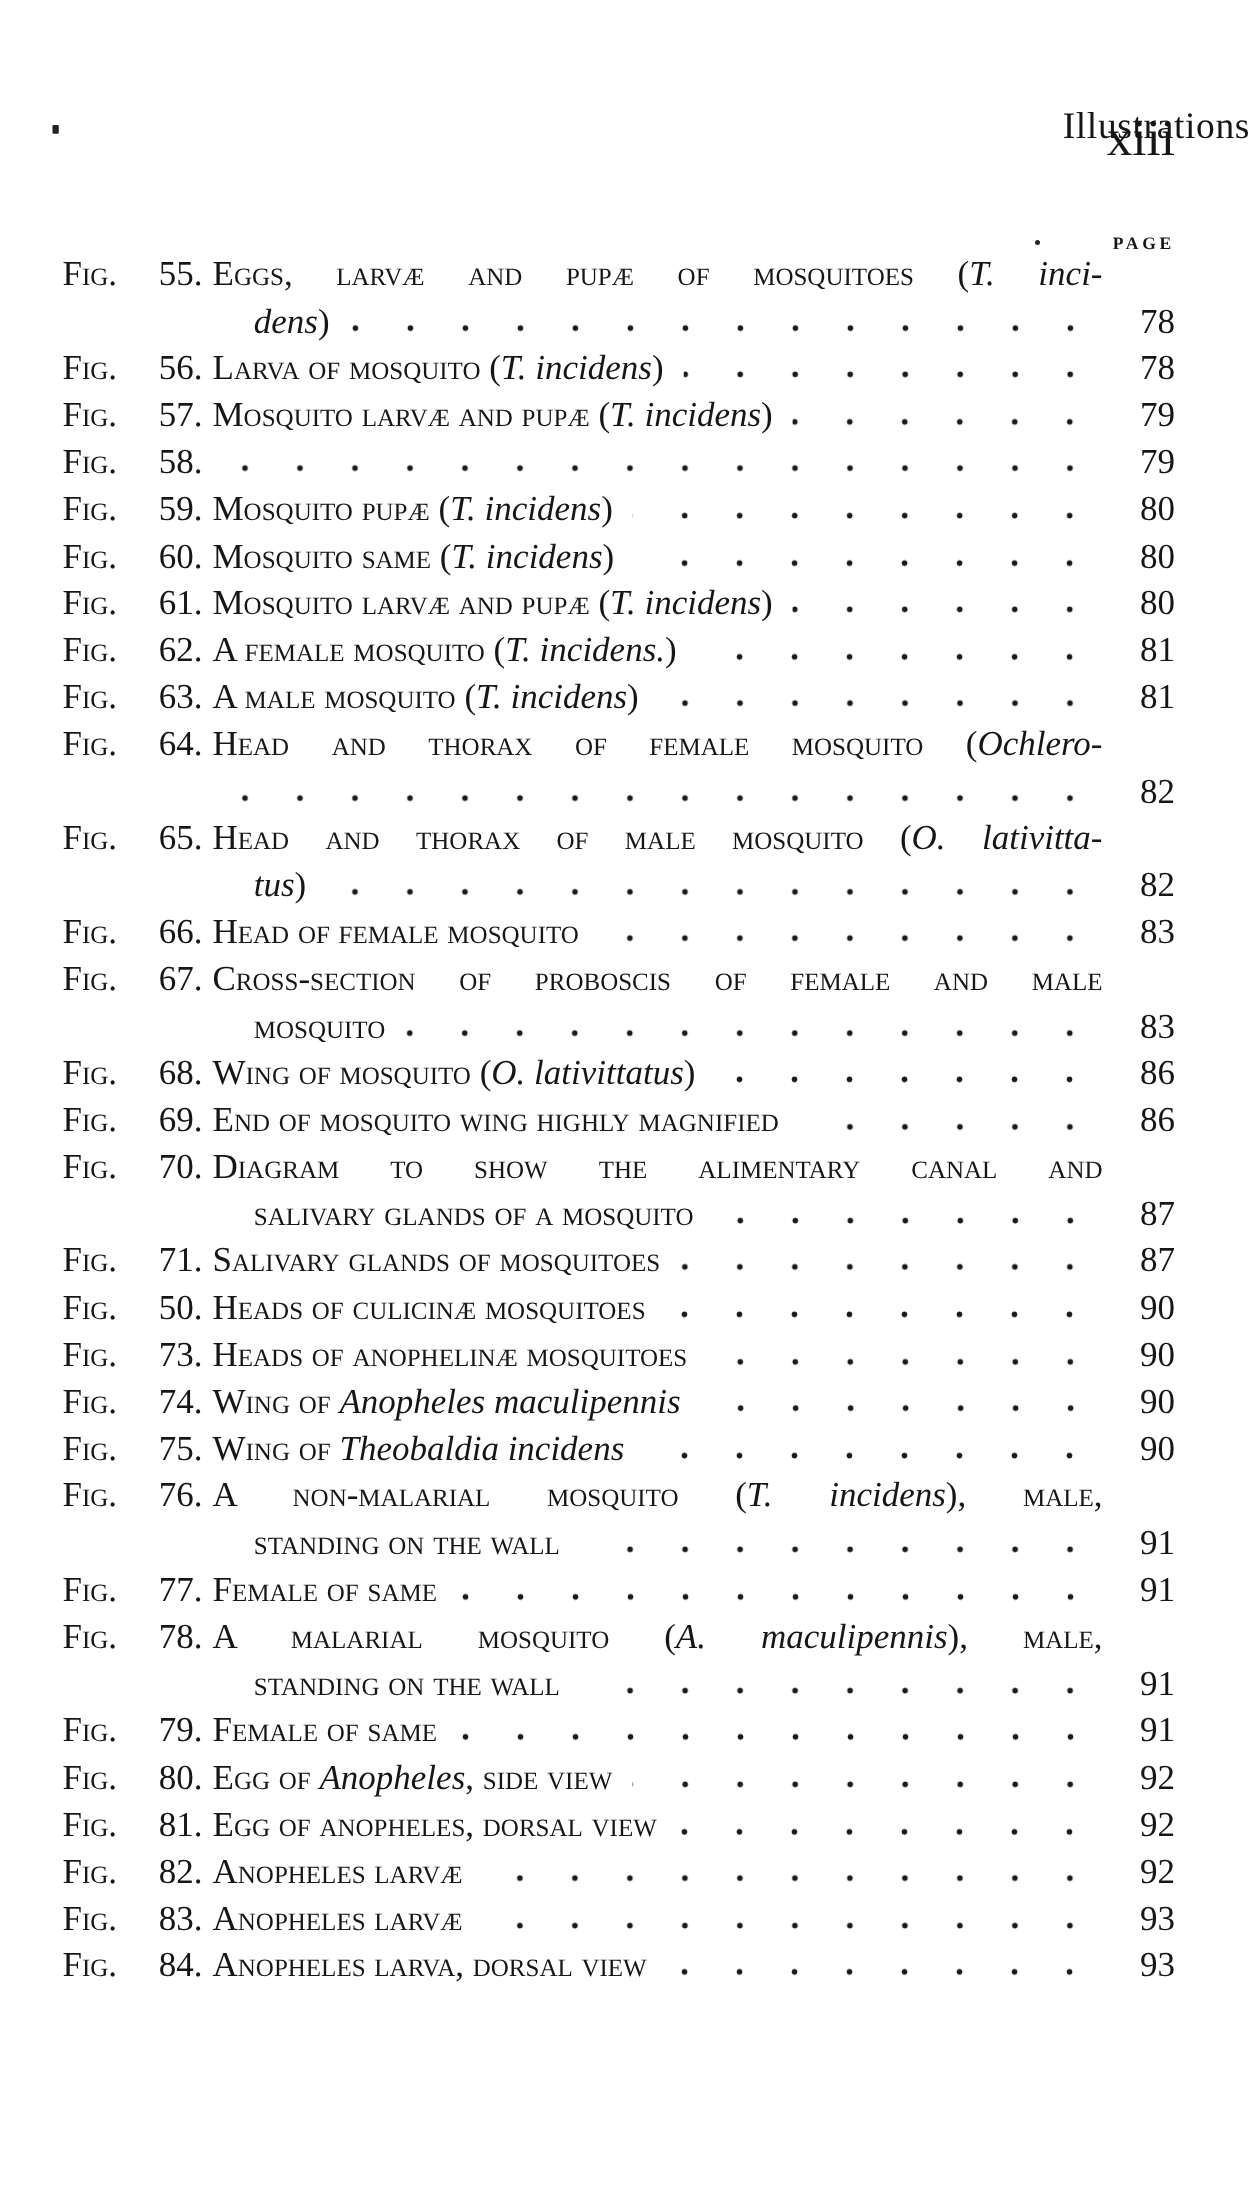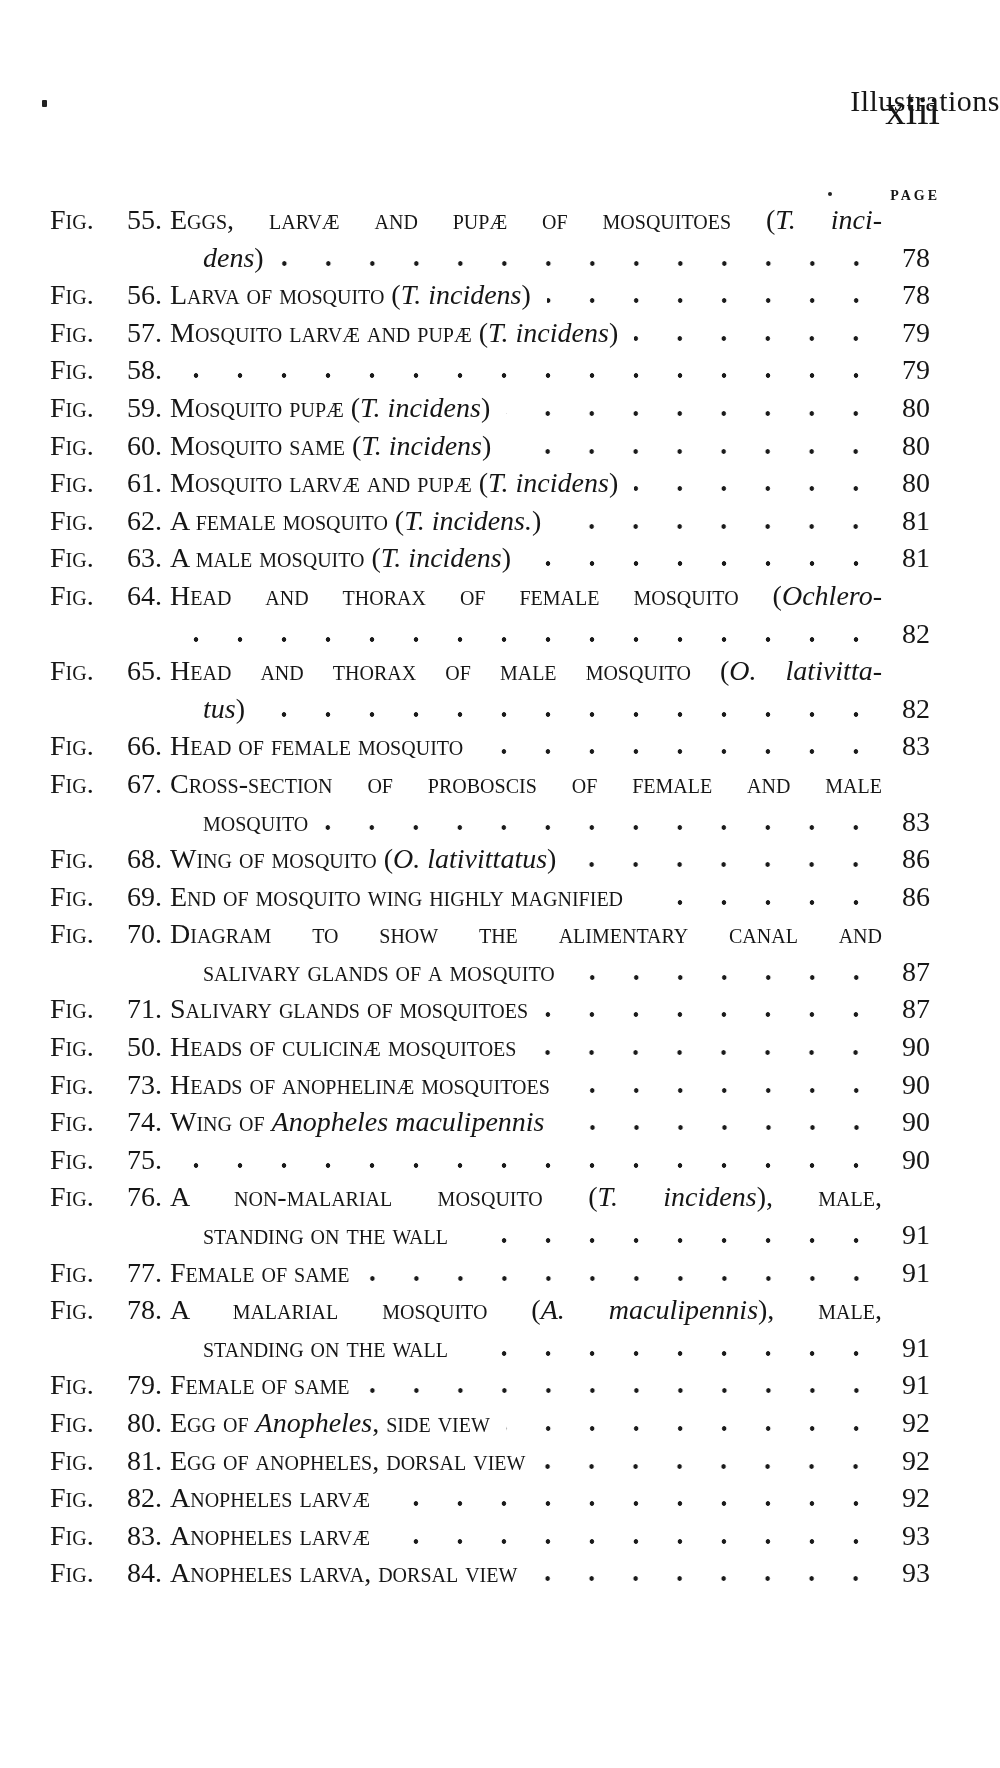--- a/index.html
+++ b/index.html
@@ -22,21 +22,21 @@
   .desc{flex:0 1 auto;min-width:0;}
   .desc.j{flex:1 1 auto;text-align:justify;text-align-last:justify;margin-right:58px;white-space:normal;}
   .desc.ind{margin-left:33px;}
   .it{font-style:italic;font-variant:normal;}
   .dots{
     flex:1 1 24px;height:7px;margin:0 10px 0 16px;
     background-image:radial-gradient(circle,#1a1a1a 2px,rgba(0,0,0,0) 2.6px);
     background-size:44px 7px;background-repeat:repeat-x;
     background-position:right 4px bottom 0;
   }
-  .pg{flex:none;width:48px;text-align:center;font-variant:normal;}
+  .pg{flex:none;width:48px;text-align:right;font-variant:normal;}
   .speck{position:absolute;background:#222;}
   .speck-1{left:42px;top:100px;width:5px;height:7px;border-radius:1px;}
   .speck-2{left:828px;top:192px;width:4px;height:4px;border-radius:50%;}
 </style>
 </head>
 <body>
 
 <div class="speck speck-1"></div>
 <div class="speck speck-2"></div>
 
@@ -65,21 +65,21 @@
     <div class="toc-line"><span class="fig-col">Fig.</span><span class="num-col">67.</span><span class="desc j"><span>Cross-section of proboscis of female and male</span></span></div>
     <div class="toc-line"><span class="fig-col"></span><span class="num-col"></span><span class="desc ind"><span>mosquito</span></span><span class="dots"></span><span class="pg">83</span></div>
     <div class="toc-line"><span class="fig-col">Fig.</span><span class="num-col">68.</span><span class="desc"><span>Wing of mosquito (</span><span class="it">O. lativittatus</span><span>)</span></span><span class="dots"></span><span class="pg">86</span></div>
     <div class="toc-line"><span class="fig-col">Fig.</span><span class="num-col">69.</span><span class="desc"><span>End of mosquito wing highly magnified</span></span><span class="dots"></span><span class="pg">86</span></div>
     <div class="toc-line"><span class="fig-col">Fig.</span><span class="num-col">70.</span><span class="desc j"><span>Diagram to show the alimentary canal and</span></span></div>
     <div class="toc-line"><span class="fig-col"></span><span class="num-col"></span><span class="desc ind"><span>salivary glands of a mosquito</span></span><span class="dots"></span><span class="pg">87</span></div>
     <div class="toc-line"><span class="fig-col">Fig.</span><span class="num-col">71.</span><span class="desc"><span>Salivary glands of mosquitoes</span></span><span class="dots"></span><span class="pg">87</span></div>
     <div class="toc-line"><span class="fig-col">Fig.</span><span class="num-col">50.</span><span class="desc"><span>Heads of culicinæ mosquitoes</span></span><span class="dots"></span><span class="pg">90</span></div>
     <div class="toc-line"><span class="fig-col">Fig.</span><span class="num-col">73.</span><span class="desc"><span>Heads of anophelinæ mosquitoes</span></span><span class="dots"></span><span class="pg">90</span></div>
     <div class="toc-line"><span class="fig-col">Fig.</span><span class="num-col">74.</span><span class="desc"><span>Wing of </span><span class="it">Anopheles maculipennis</span></span><span class="dots"></span><span class="pg">90</span></div>
-    <div class="toc-line"><span class="fig-col">Fig.</span><span class="num-col">75.</span><span class="dots"></span><span class="pg">90</span></div>
+    <div class="toc-line"><span class="fig-col">Fig.</span><span class="num-col">75.</span><span class="desc"><span>Wing of </span><span class="it">Theobaldia incidens</span></span><span class="dots"></span><span class="pg">90</span></div>
     <div class="toc-line"><span class="fig-col">Fig.</span><span class="num-col">76.</span><span class="desc j"><span>A non-malarial mosquito (</span><span class="it">T. incidens</span><span>), male,</span></span></div>
     <div class="toc-line"><span class="fig-col"></span><span class="num-col"></span><span class="desc ind"><span>standing on the wall</span></span><span class="dots"></span><span class="pg">91</span></div>
     <div class="toc-line"><span class="fig-col">Fig.</span><span class="num-col">77.</span><span class="desc"><span>Female of same</span></span><span class="dots"></span><span class="pg">91</span></div>
     <div class="toc-line"><span class="fig-col">Fig.</span><span class="num-col">78.</span><span class="desc j"><span>A malarial mosquito (</span><span class="it">A. maculipennis</span><span>), male,</span></span></div>
     <div class="toc-line"><span class="fig-col"></span><span class="num-col"></span><span class="desc ind"><span>standing on the wall</span></span><span class="dots"></span><span class="pg">91</span></div>
     <div class="toc-line"><span class="fig-col">Fig.</span><span class="num-col">79.</span><span class="desc"><span>Female of same</span></span><span class="dots"></span><span class="pg">91</span></div>
     <div class="toc-line"><span class="fig-col">Fig.</span><span class="num-col">80.</span><span class="desc"><span>Egg of </span><span class="it">Anopheles</span><span>, side view</span></span><span class="dots"></span><span class="pg">92</span></div>
     <div class="toc-line"><span class="fig-col">Fig.</span><span class="num-col">81.</span><span class="desc"><span>Egg of anopheles, dorsal view</span></span><span class="dots"></span><span class="pg">92</span></div>
     <div class="toc-line"><span class="fig-col">Fig.</span><span class="num-col">82.</span><span class="desc"><span>Anopheles larvæ</span></span><span class="dots"></span><span class="pg">92</span></div>
     <div class="toc-line"><span class="fig-col">Fig.</span><span class="num-col">83.</span><span class="desc"><span>Anopheles larvæ</span></span><span class="dots"></span><span class="pg">93</span></div>

